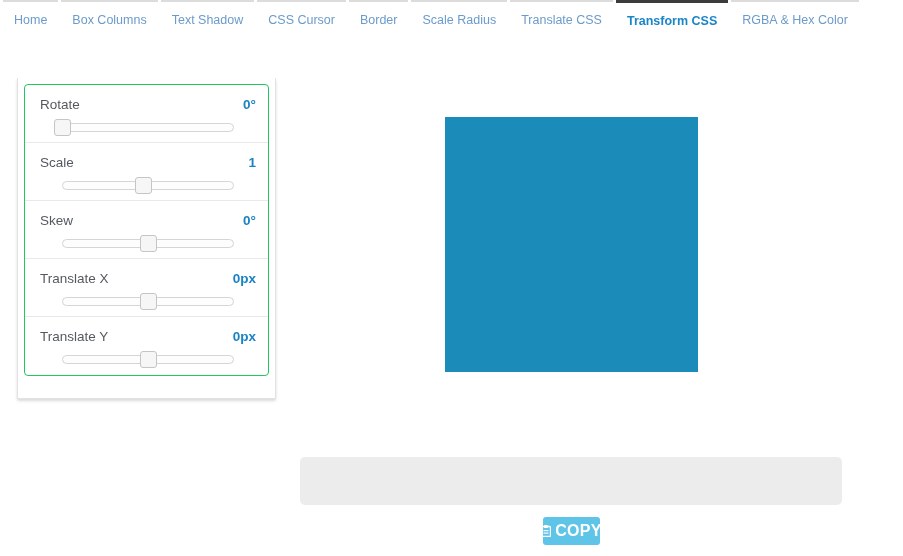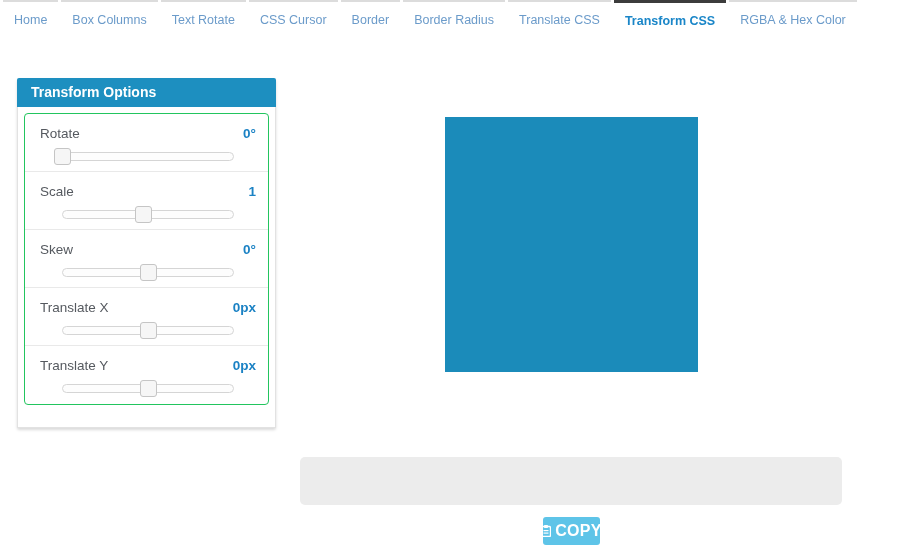--- a/index.html
+++ b/index.html
@@ -135,45 +135,44 @@
 
 <div class="tabbar">
   <div class="tab-row">
     <div class="tab">
         <span>Home</span>
       </div>
     <div class="tab">
         <span>Box Columns</span>
       </div>
     <div class="tab">
-        <span>Text Rotate</span>
+        <span>Text Shadow</span>
       </div>
     <div class="tab">
         <span>CSS Cursor</span>
       </div>
     <div class="tab">
         <span>Border</span>
       </div>
     <div class="tab">
-        <span>Border Radius</span>
+        <span>Scale Radius</span>
       </div>
     <div class="tab">
         <span>Translate CSS</span>
       </div>
     <div class="tab active">
         <span>Transform CSS</span>
       </div>
     <div class="tab">
         <span>RGBA &amp; Hex Color</span>
       </div>
   </div>
 </div>
 
 <div class="panel">
-  <div class="panel-header" style="background: rgb(29, 143, 192);">Transform Options</div>
   <div class="panel-body">
     <div class="options-list">
 
       <div class="option-row">
         <div class="row-head">
           <span class="opt-label">Rotate</span>
           <span class="opt-value">0°</span>
         </div>
         <div class="slider">
           <div class="slider-track"></div>

